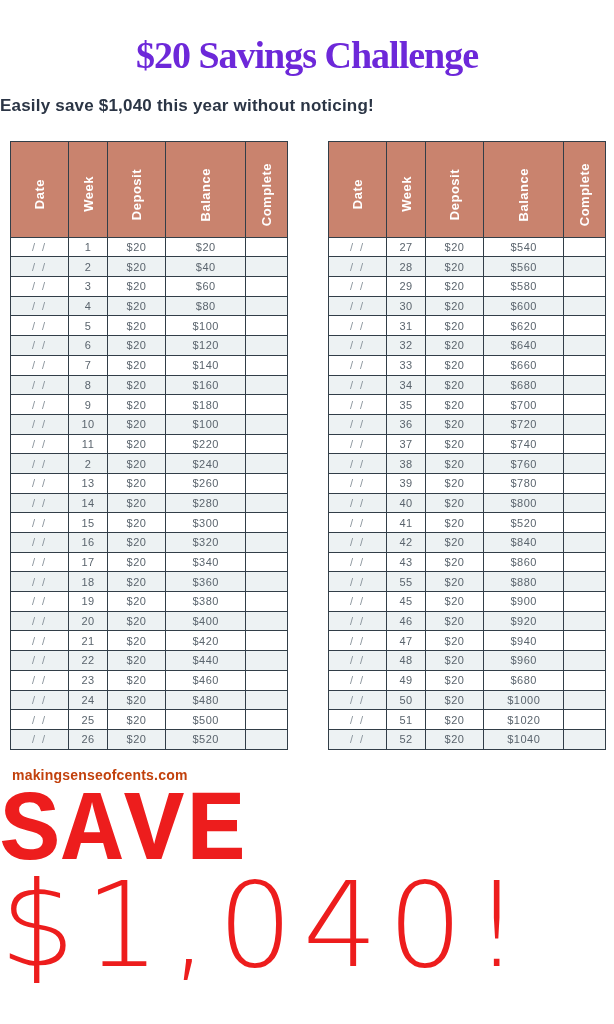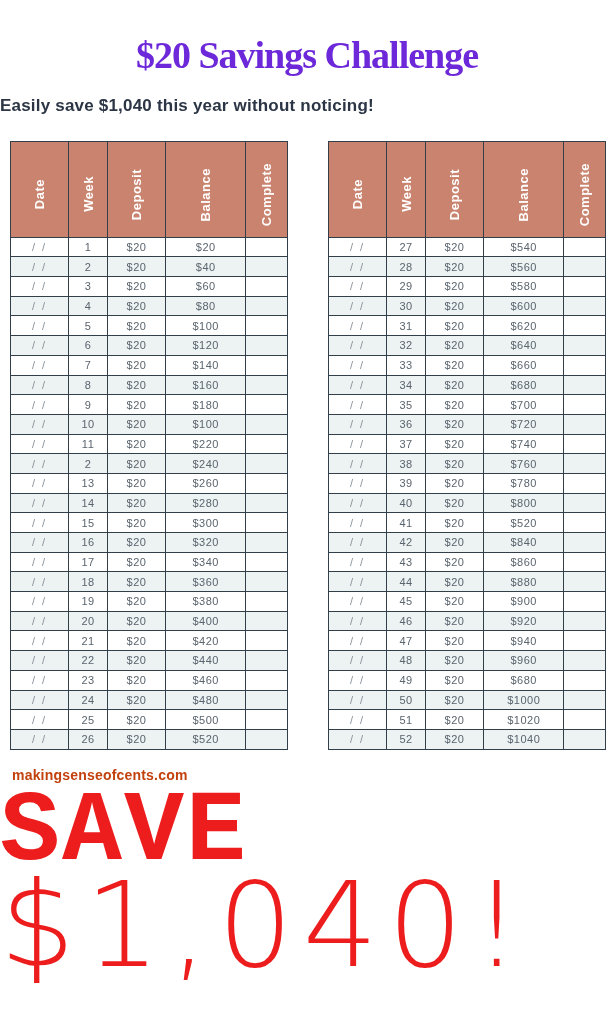--- a/index.html
+++ b/index.html
@@ -443,21 +443,21 @@
         </tr>
         <tr>
           <td class="date-col">/ /</td>
           <td>43</td>
           <td>$20</td>
           <td>$860</td>
           <td></td>
         </tr>
         <tr class="shaded">
           <td class="date-col">/ /</td>
-          <td>44</td>
+          <td>55</td>
           <td>$20</td>
           <td>$880</td>
           <td></td>
         </tr>
         <tr>
           <td class="date-col">/ /</td>
           <td>45</td>
           <td>$20</td>
           <td>$900</td>
           <td></td>

